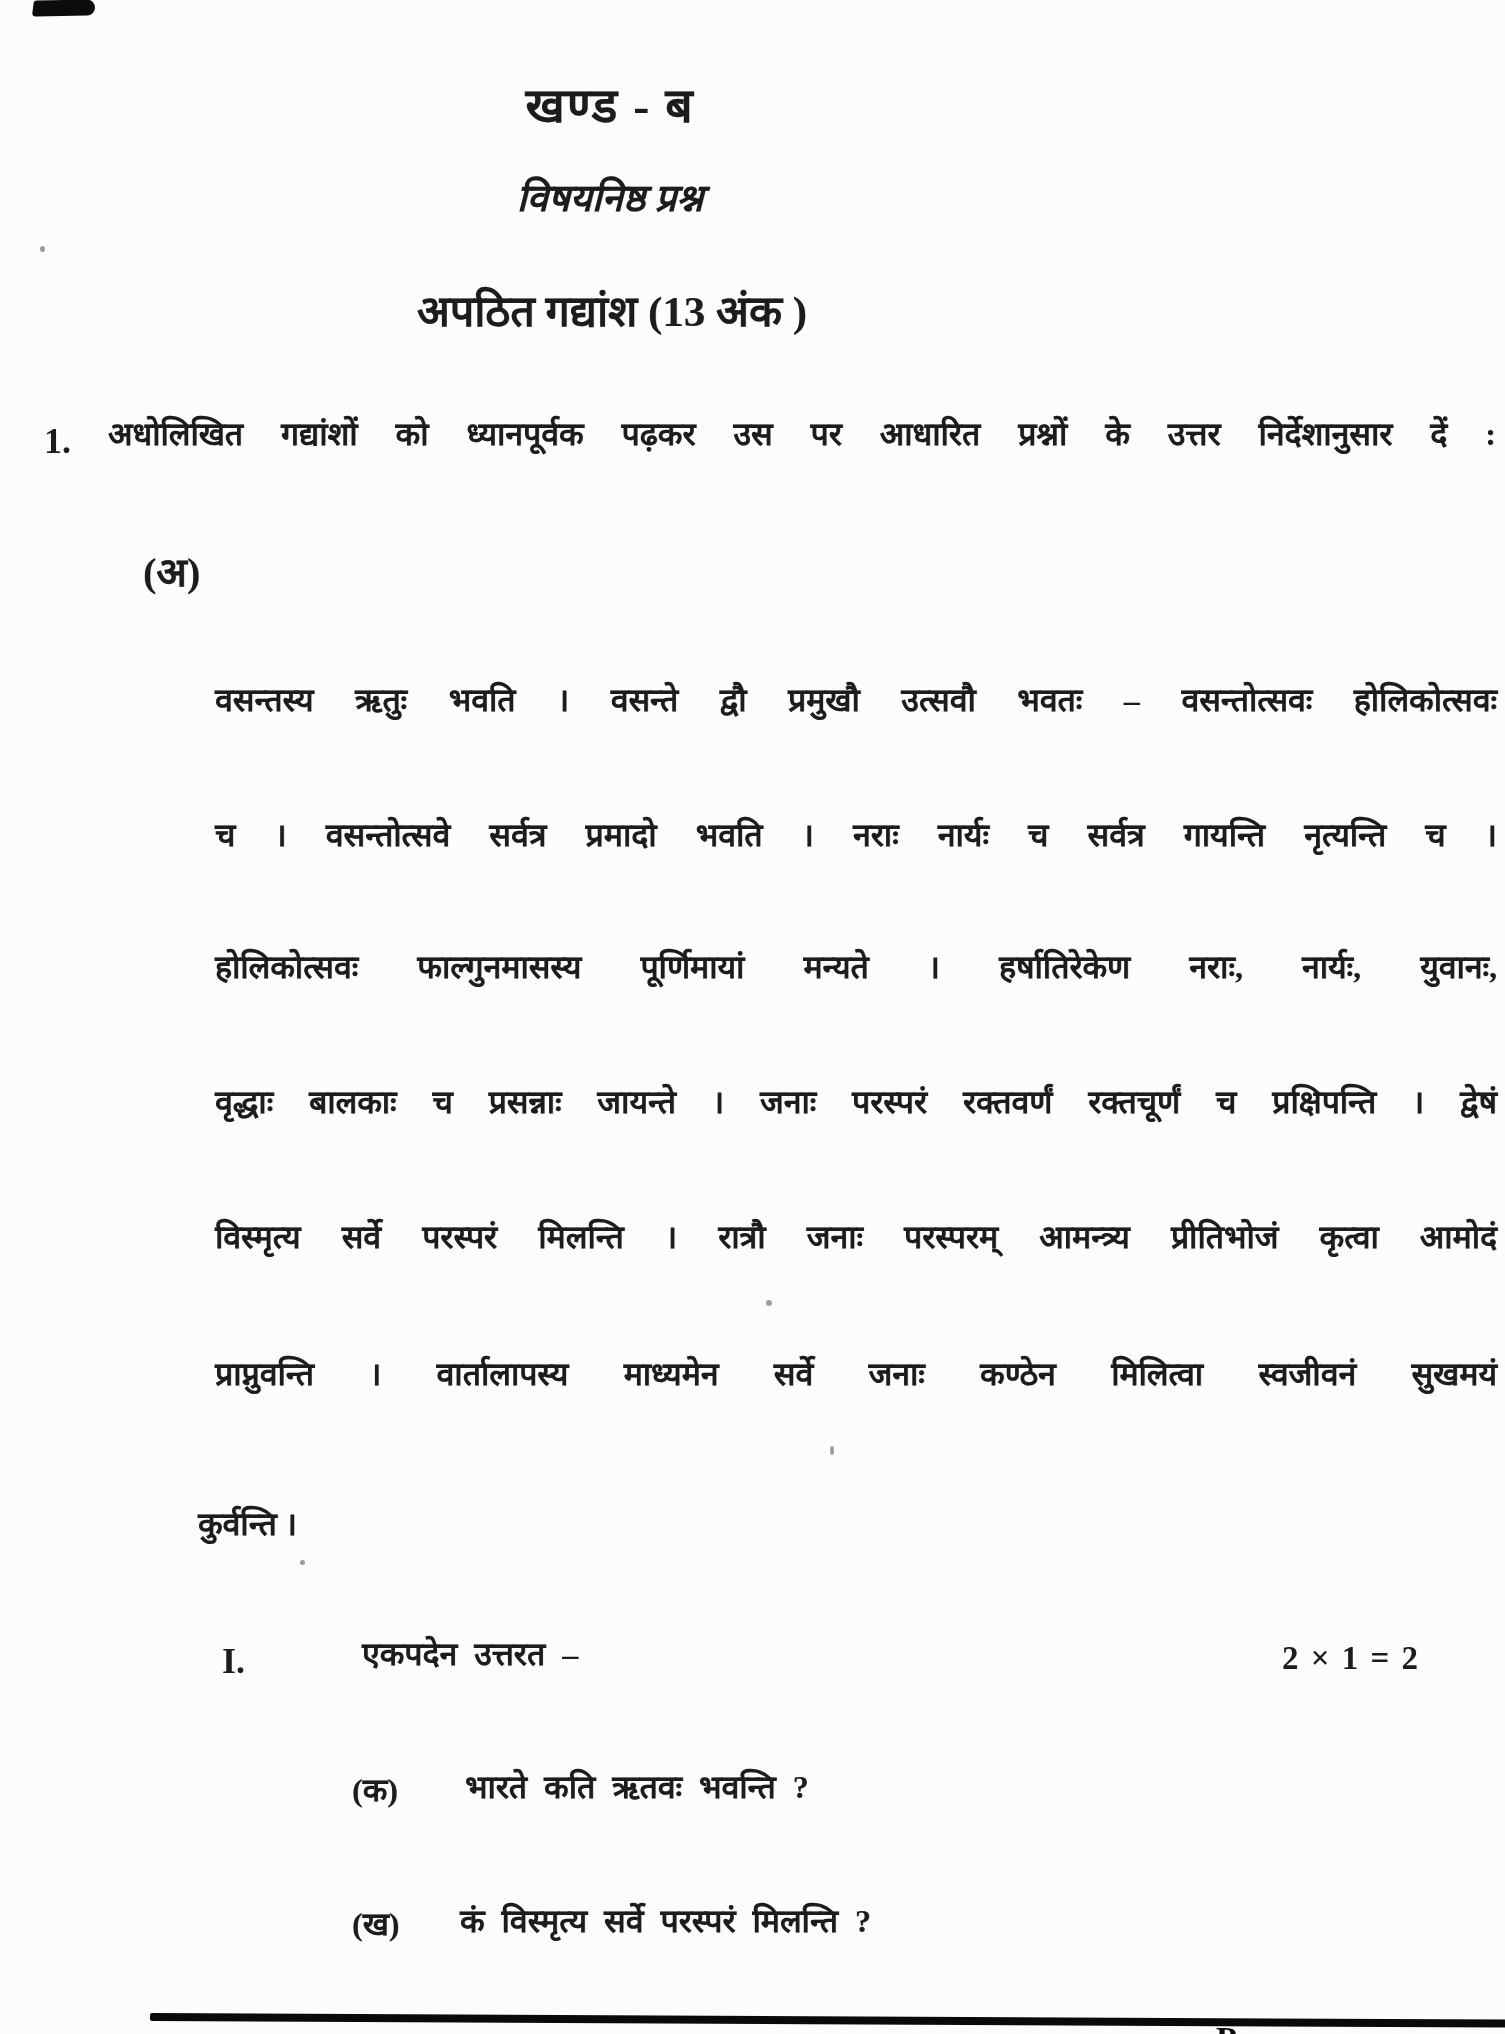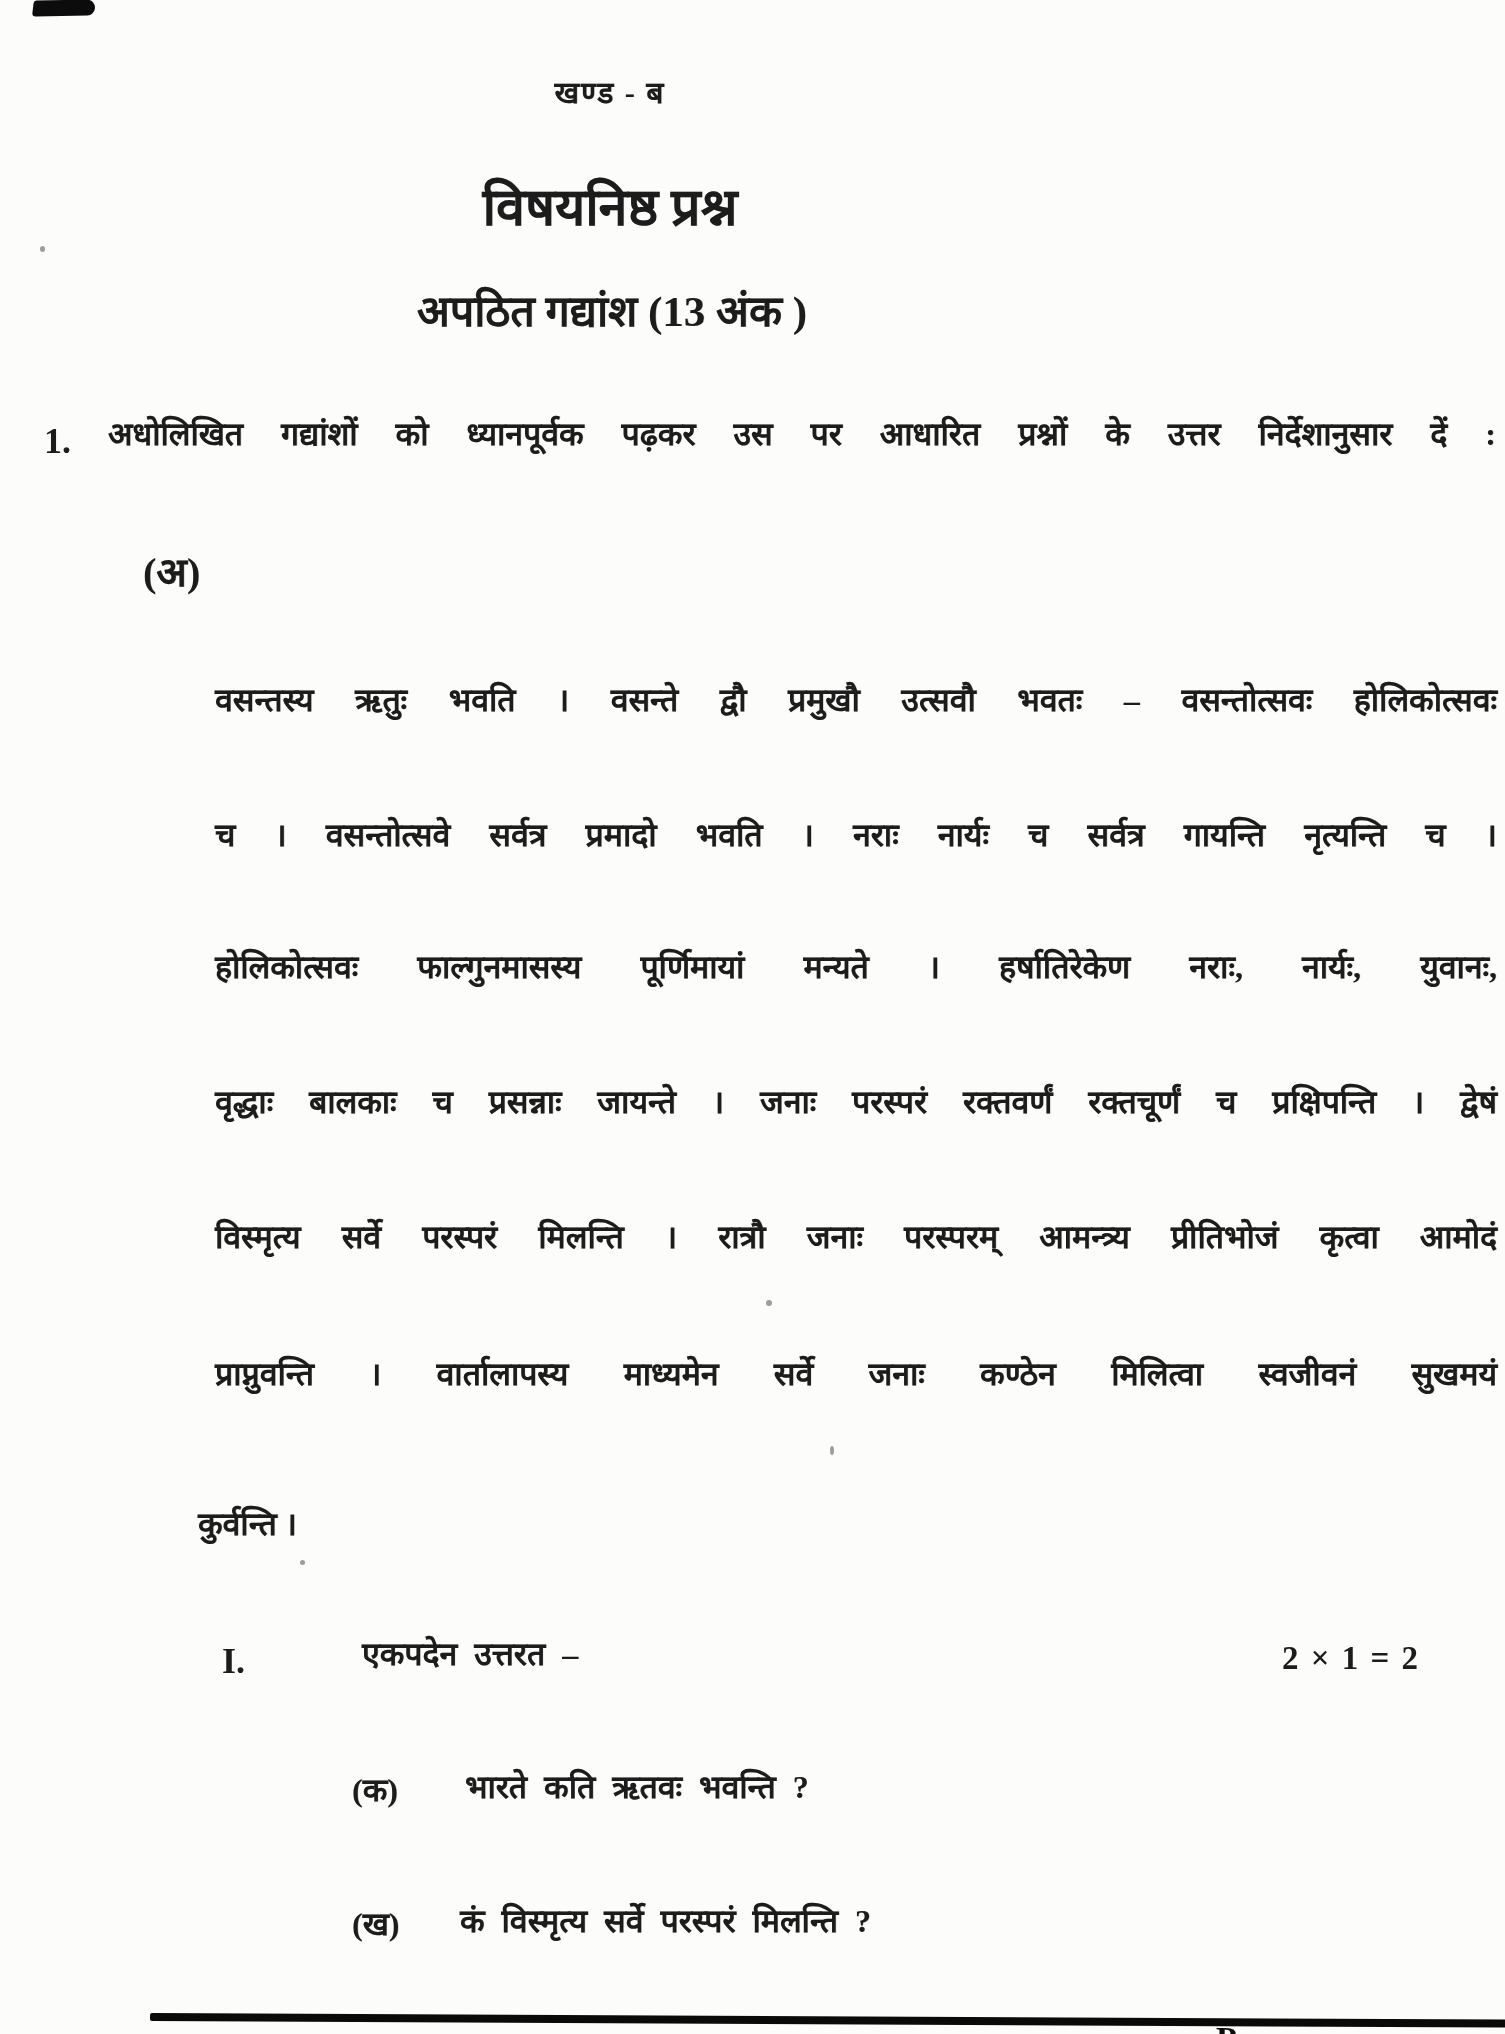--- a/index.html
+++ b/index.html
@@ -14,22 +14,22 @@
   }
   .dev{
     font-weight:700;
     font-size:32px;
     line-height:1.4;
     text-shadow:0.4px 0.4px 0 rgba(25,25,25,.35);
     white-space:nowrap;
   }
   .abs{position:absolute;}
   .centered{transform:translateX(-50%);}
-  .h-section{font-size:30px;letter-spacing:2px;}
-  .h-sub{font-size:52px;}
+  .h-section{font-size:48px;letter-spacing:2px;}
+  .h-sub{font-size:38px;font-style:italic;}
   .h-passage{font-size:43px;}
   .jline{
     text-align:justify;
     text-align-last:justify;
     word-spacing:14px;
     white-space:nowrap;
   }
   .instr{
     width:1388px;
     word-spacing:12px;

